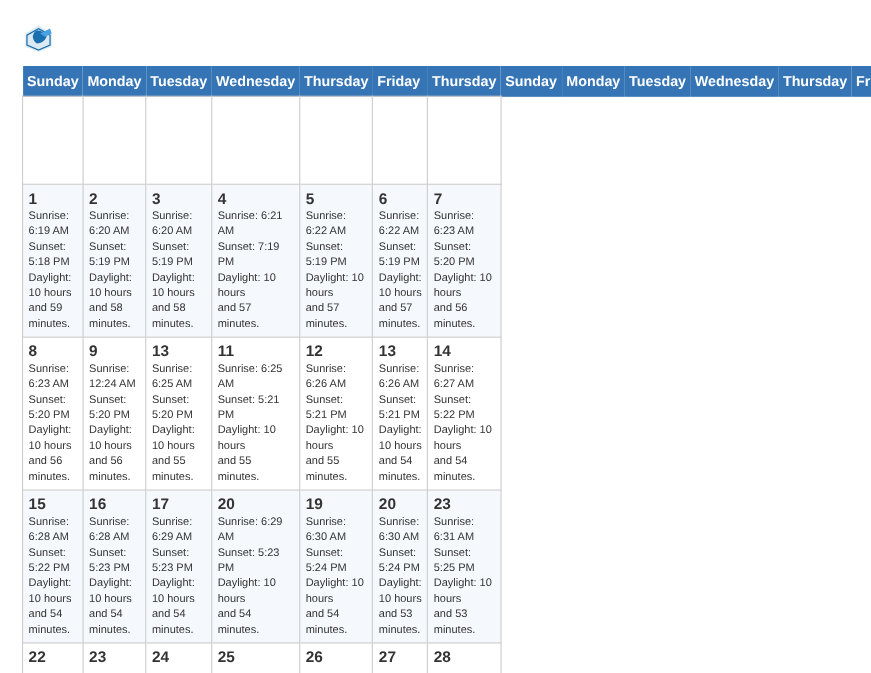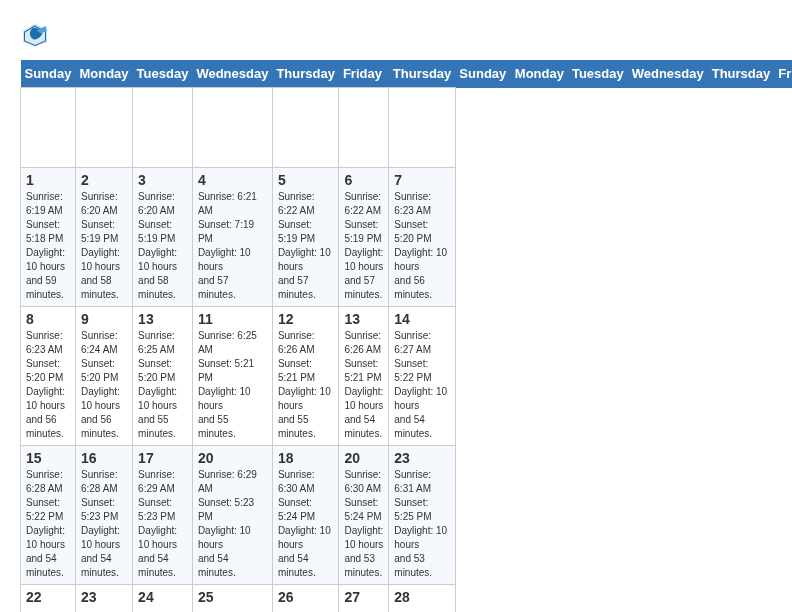--- a/index.html
+++ b/index.html
@@ -188,21 +188,21 @@
       <tr>
         <td>
           <span class="day-num">8</span>
           <div class="day-info" style="white-space: pre-line;">Sunrise: 6:23 AM
 Sunset: 5:20 PM
 Daylight: 10 hours
 and 56 minutes.</div>
         </td>
         <td>
           <span class="day-num">9</span>
-          <div class="day-info" style="white-space: pre-line;">Sunrise: 6:24 AM
+          <div class="day-info" style="white-space: pre-line;">Sunrise: 12:24 AM
 Sunset: 5:20 PM
 Daylight: 10 hours
 and 56 minutes.</div>
         </td>
         <td>
           <span class="day-num">13</span>
           <div class="day-info" style="white-space: pre-line;">Sunrise: 6:25 AM
 Sunset: 5:20 PM
 Daylight: 10 hours
 and 55 minutes.</div>
@@ -259,21 +259,21 @@
 and 54 minutes.</div>
         </td>
         <td>
           <span class="day-num">20</span>
           <div class="day-info" style="white-space: pre-line;">Sunrise: 6:29 AM
 Sunset: 5:23 PM
 Daylight: 10 hours
 and 54 minutes.</div>
         </td>
         <td>
-          <span class="day-num">18</span>
+          <span class="day-num">19</span>
           <div class="day-info" style="white-space: pre-line;">Sunrise: 6:30 AM
 Sunset: 5:24 PM
 Daylight: 10 hours
 and 54 minutes.</div>
         </td>
         <td>
           <span class="day-num">20</span>
           <div class="day-info" style="white-space: pre-line;">Sunrise: 6:30 AM
 Sunset: 5:24 PM
 Daylight: 10 hours

